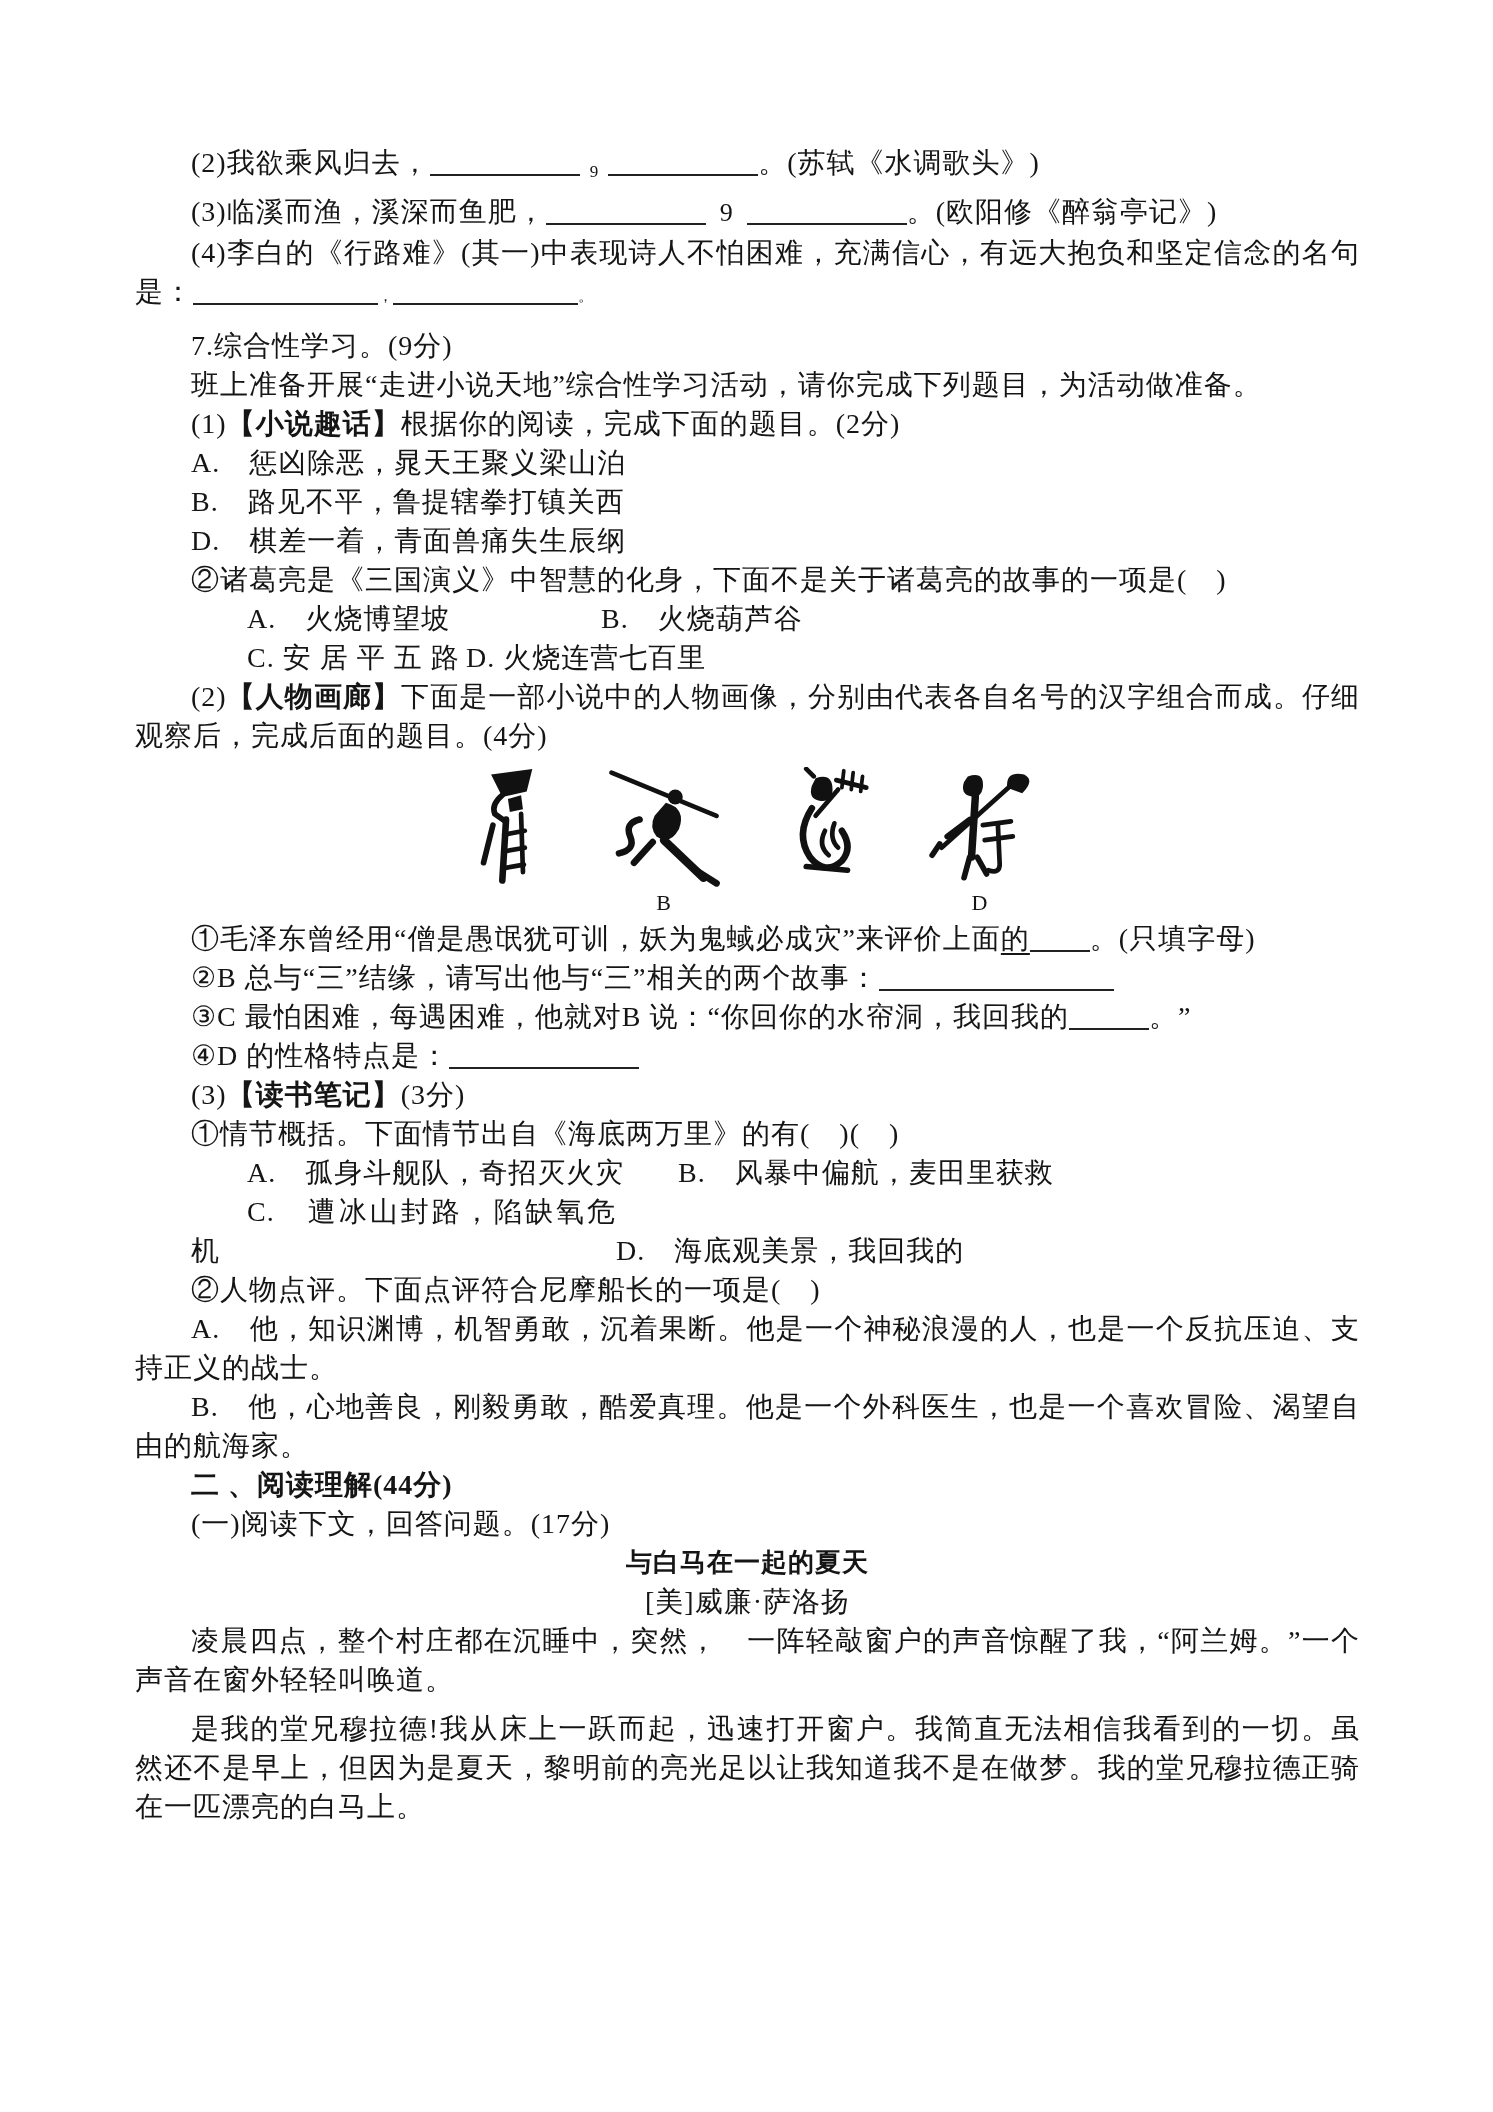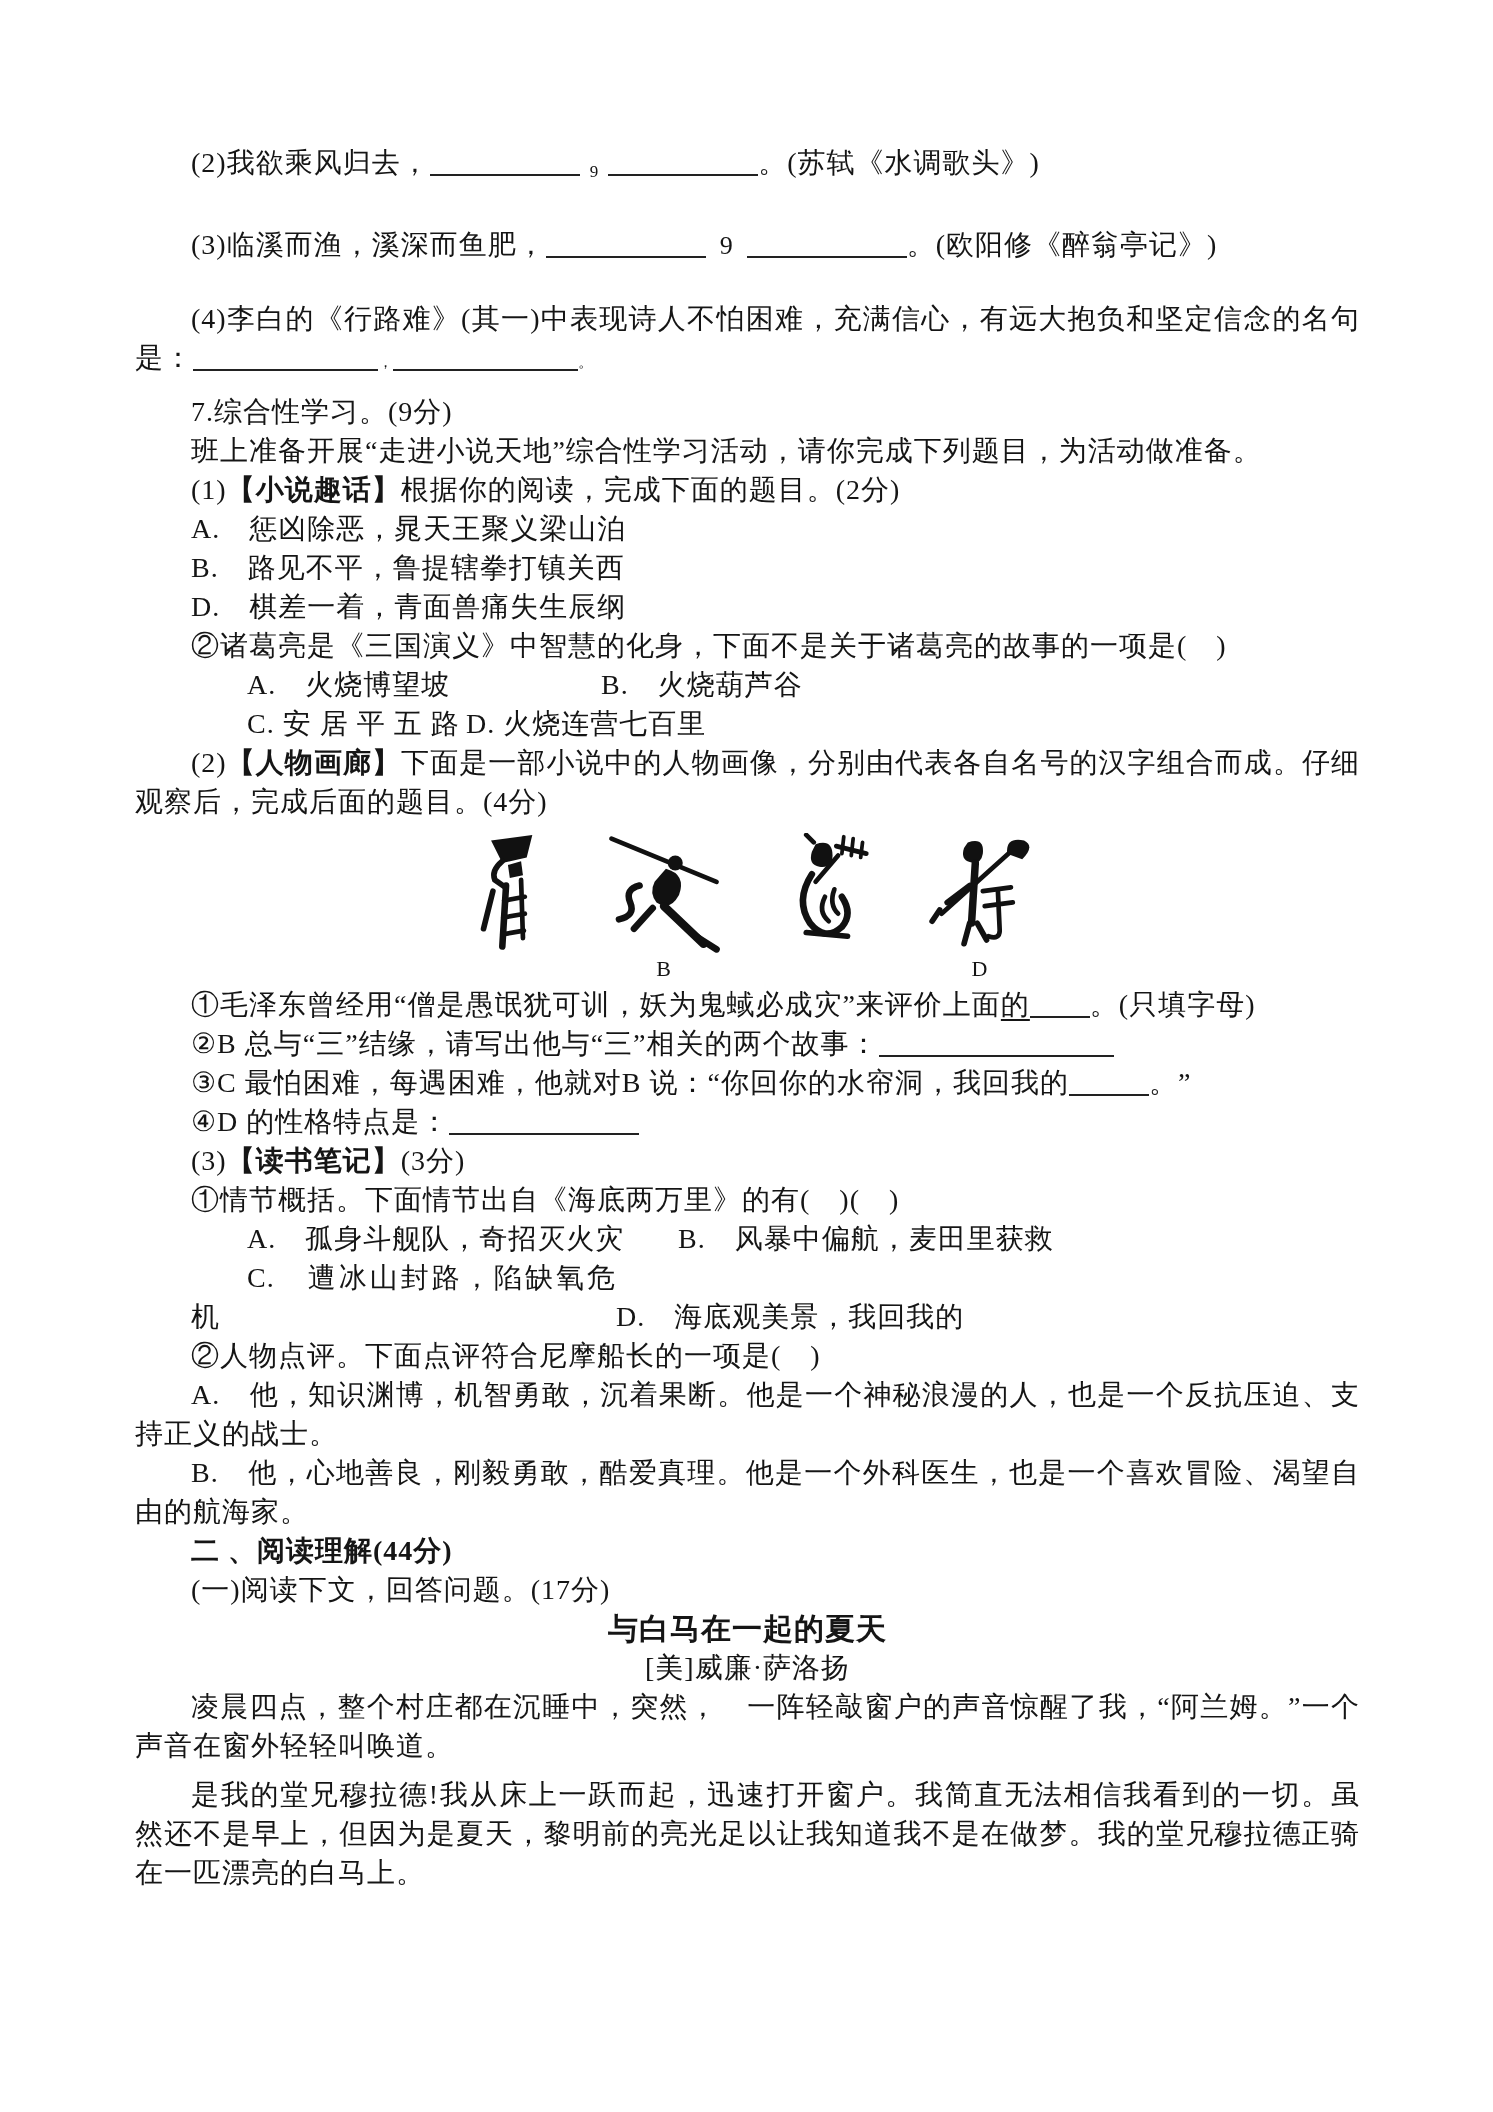--- a/index.html
+++ b/index.html
@@ -13,21 +13,21 @@
     font-size:28px;
     line-height:39px;
     letter-spacing:1px;
     box-sizing:border-box;
     padding:143px 133px 12px 135px;
     overflow:hidden;
   }
   p{margin:0;text-indent:2em;text-align:justify;}
   .center{text-align:center;text-indent:0;}
   .hei{font-family:Liberation Serif, serif;font-weight:700;}
-  .mt17{margin-top:34px;}
+  .mt17{margin-top:1px;}
   .mt6{margin-top:10px;}
   .mt10{margin-top:10px;}
   .blank{
     display:inline-block;
     border-bottom:2px solid #222;
     height:22px;
     vertical-align:-4px;
   }
   .w60{width:60px;}
   .w150{width:150px;}
@@ -37,21 +37,21 @@
   .w80{width:80px;}
   .w190{width:190px;}
   .sep9{font-size:17px;vertical-align:-5px;padding:0 10px;letter-spacing:0;}
   .sep9b{font-size:26px;padding:0 14px;letter-spacing:0;}
   .tiny{font-size:15px;letter-spacing:0;}
   .u{text-decoration:underline;text-underline-offset:5px;}
   .iw275{display:inline-block;width:275px;}
   .iw410{display:inline-block;width:410px;}
   .iw425{display:inline-block;width:425px;}
   .iw487{display:inline-block;width:487px;}
-  .essay-title{font-size:30px;}
+  .essay-title{font-size:26px;}
   .figs{
     display:flex;justify-content:center;align-items:flex-end;
     gap:54px;margin:12px 0 2px 0;
   }
   .fig-col{display:flex;flex-direction:column;align-items:center;}
   .fig-label{font-size:22px;line-height:28px;height:28px;letter-spacing:0;}
   .fig-col svg{display:block;}
   .ink{stroke:#111;fill:none;stroke-linecap:round;}
 </style>
 </head>

